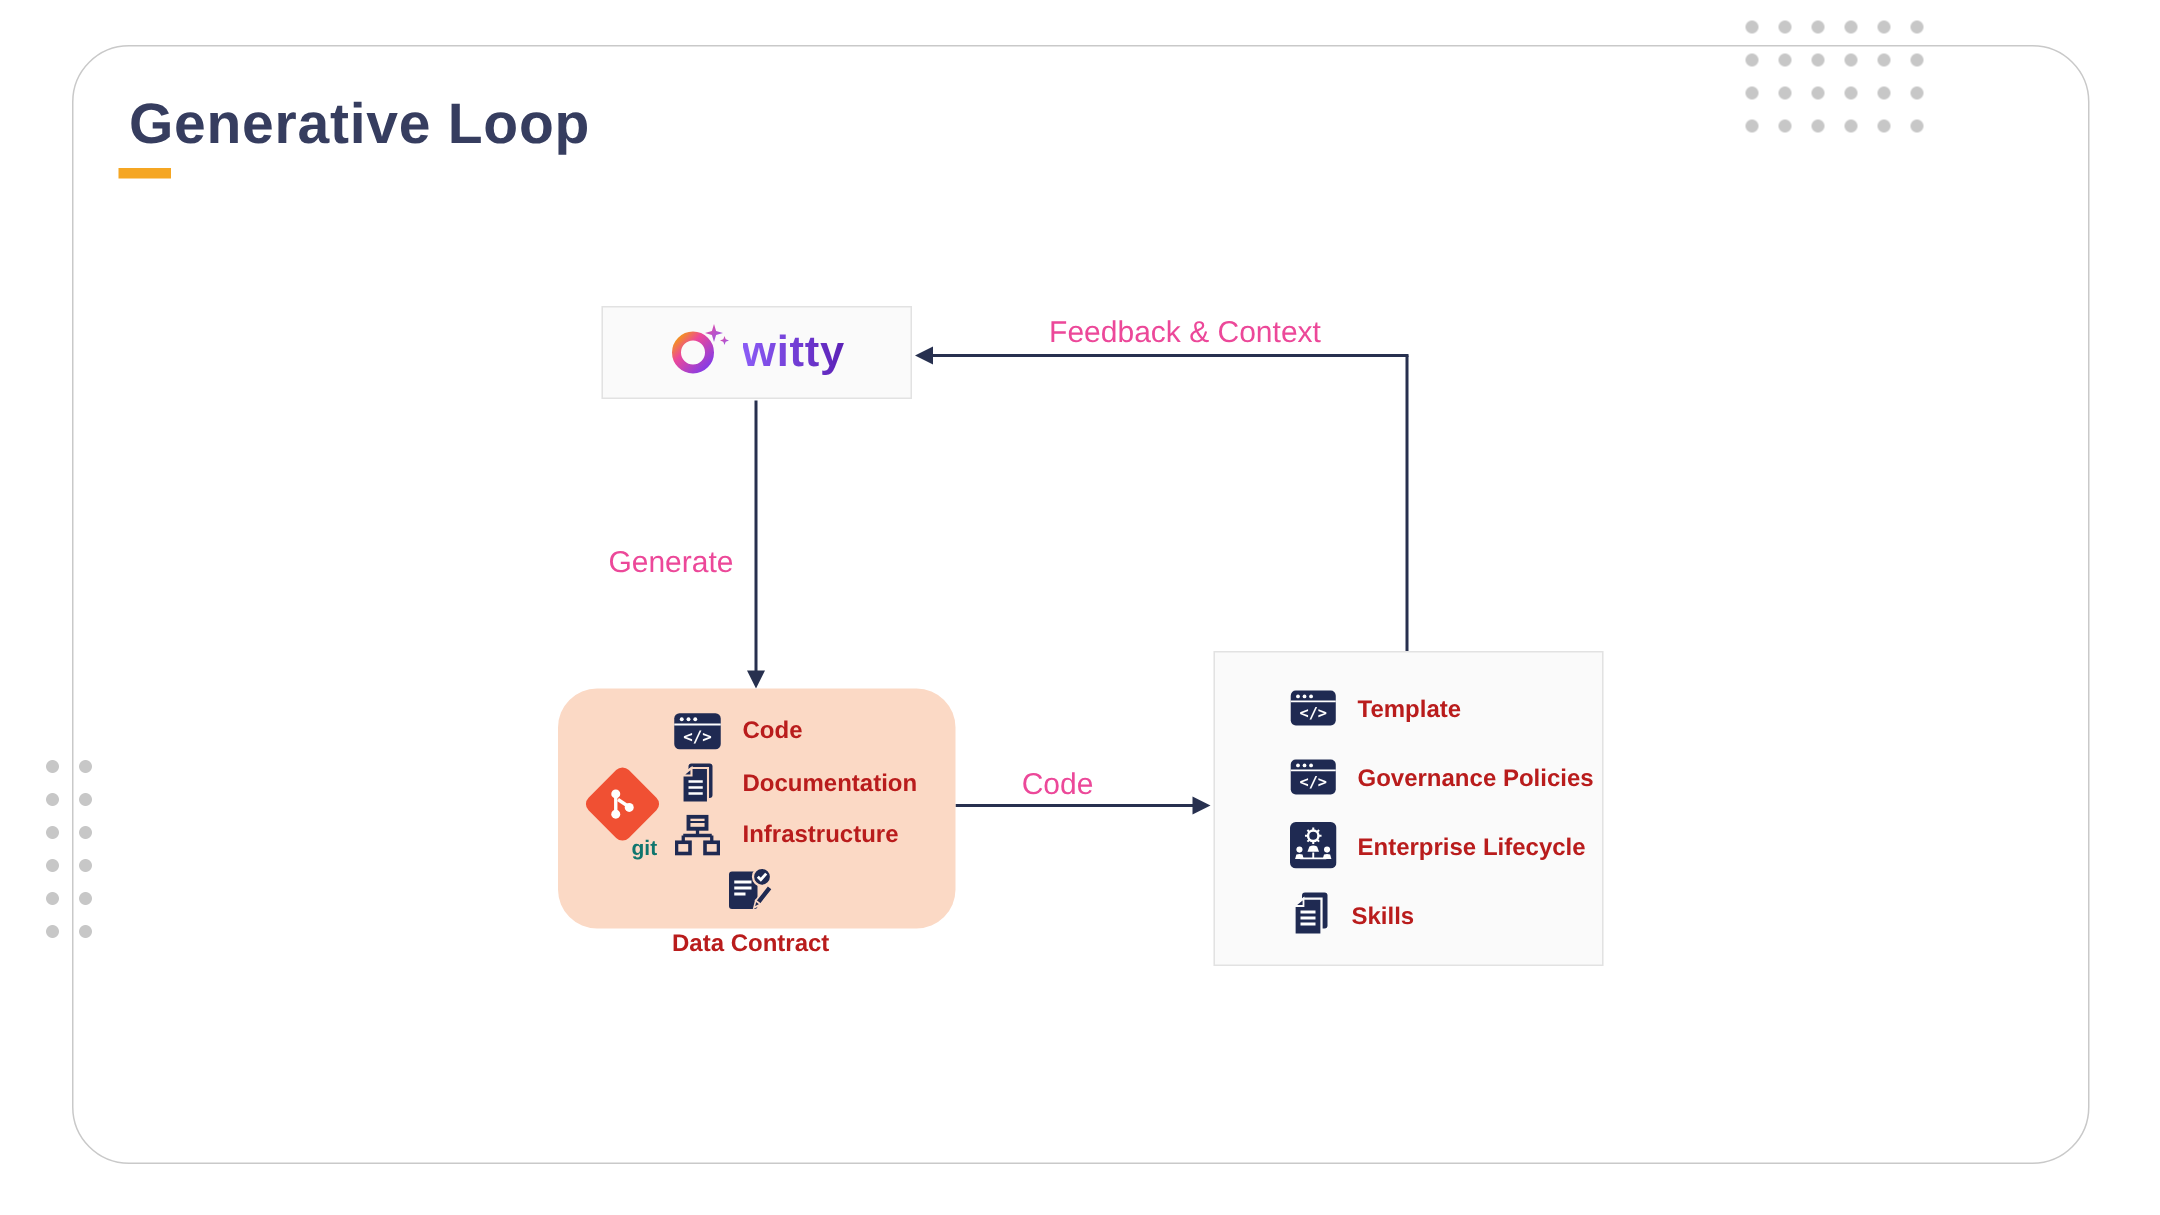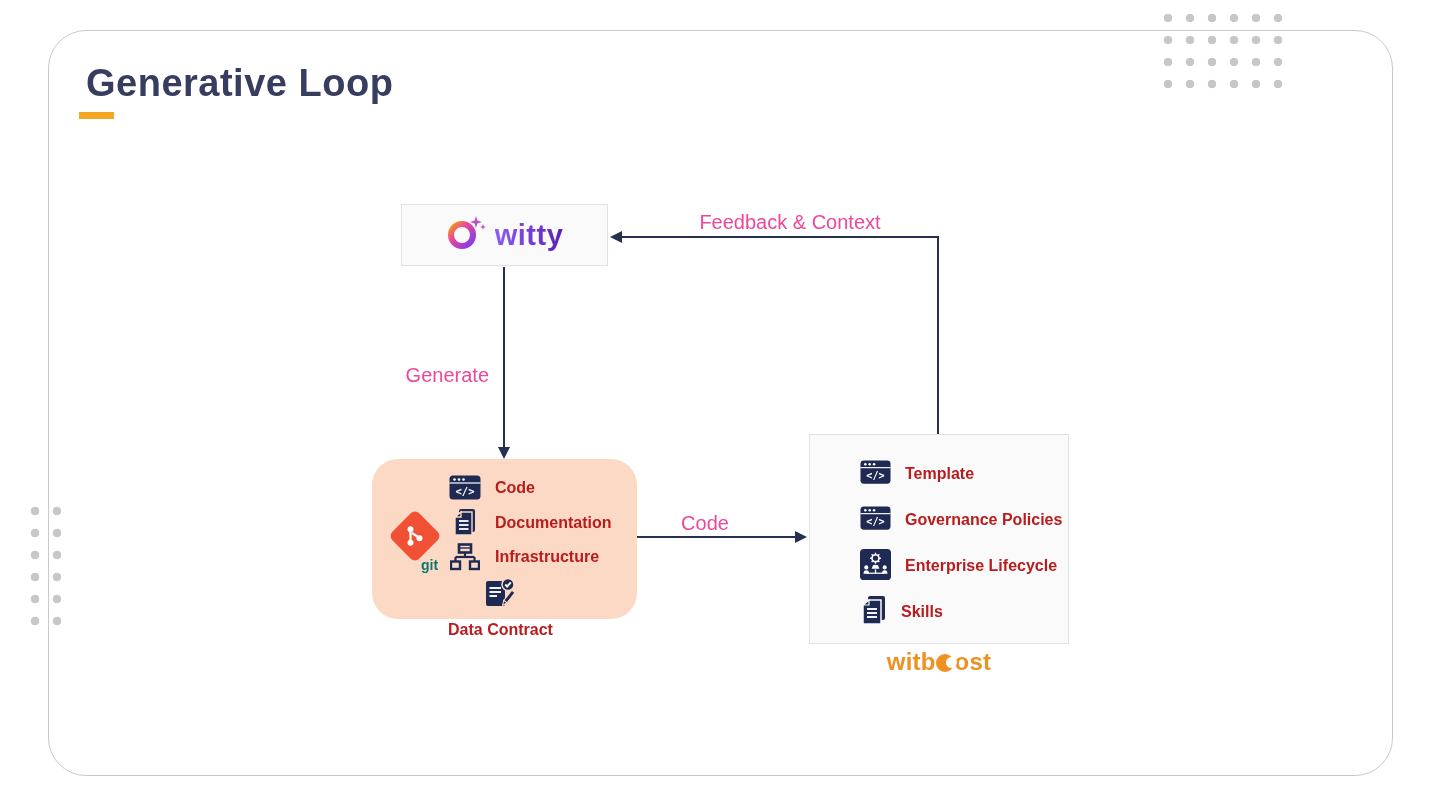--- a/index.html
+++ b/index.html
@@ -259,17 +259,14 @@
             <line x1="7" y1="14" x2="17" y2="14" stroke="#fff" stroke-width="1.9"></line>
             <line x1="7" y1="18" x2="17" y2="18" stroke="#fff" stroke-width="1.9"></line>
             <line x1="7" y1="22" x2="17" y2="22" stroke="#fff" stroke-width="1.9"></line>
           </svg>
         </span>
         <span class="item-label">Skills</span>
       </div>
     </div>
   </div>
 
-  <div class="witboost-logo">
-    <span>witb</span><span class="wb-o"></span><span>ost</span>
-  </div>
 
 </div>
 
 </body></html>

